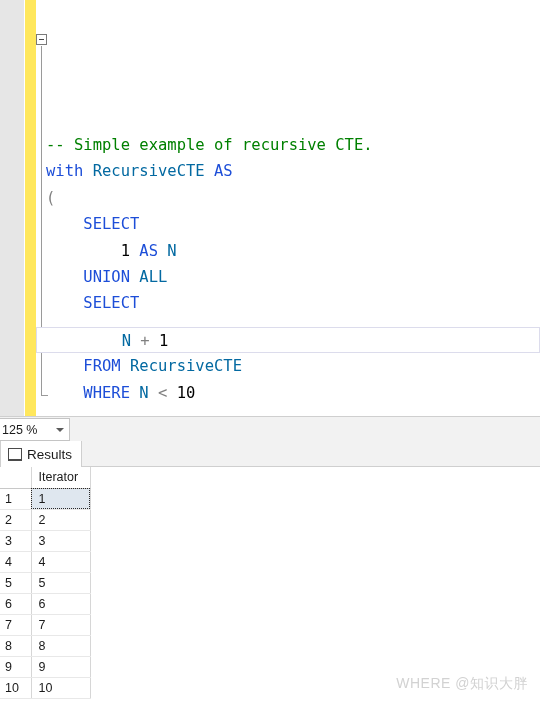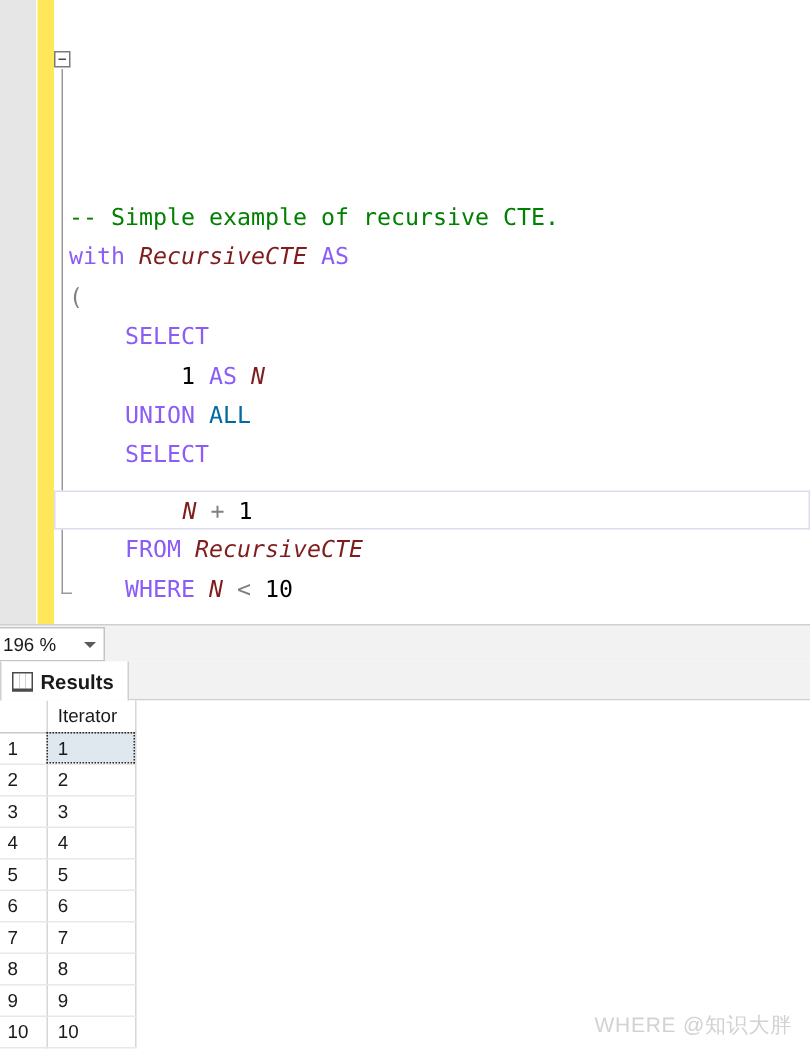--- a/index.html
+++ b/index.html
@@ -64,23 +64,23 @@
   }
   .code-line.current {
     border: 1px solid #dcdcec;
     background: #ffffff;
     width: 504px;
     margin-left: 0;
     box-sizing: border-box;
     margin-top: 10px;
   }
   .tok-comment { color: #008000; margin-top: 12px; }
-  .tok-kw      { color: #8b5cf6; }
+  .tok-kw      { color: #1d4ed8; }
   .tok-gray    { color: #0369a1; }
-  .tok-plain   { color: #7f1d1d; font-style: italic; }
+  .tok-plain   { color: #0369a1; }
   .tok-num     { color: #000000; }
   .tok-op      { color: #808080; }
   .tok-paren   { color: #808080; }
 
   
   .collapse-box {
     position: absolute;
     left: 0px;
     top: 34px;
     width: 11px; height: 11px;
@@ -143,21 +143,20 @@
     border-top: 4px solid #5a5a5a;
   }
 
   
   #tabstrip {
     position: absolute;
     left: 0; top: 441px;
     width: 540px; height: 26px;
     background: #f2f2f2;
     box-sizing: border-box;
-    font-weight: bold;
   }
   #tabstrip::after {
     content: "";
     position: absolute;
     left: 0; bottom: 0;
     width: 540px; height: 1px;
     background: #cfcfcf;
   }
   .tab {
     position: absolute;
@@ -301,21 +300,21 @@
   <div id="code-layer">
     <div class="collapse-box"></div>
     <div class="outline-line"></div>
     <div class="outline-foot"></div>
     <div id="code-lines"><div class="code-line"><span class="tok-comment">-- Simple example of recursive CTE.</span></div><div class="code-line"><span class="tok-kw">with</span><span class="tok-plain"> </span><span class="tok-plain">RecursiveCTE</span><span class="tok-plain"> </span><span class="tok-kw">AS</span></div><div class="code-line"><span class="tok-paren">(</span></div><div class="code-line"><span class="tok-plain">    </span><span class="tok-kw">SELECT</span></div><div class="code-line"><span class="tok-plain">        </span><span class="tok-num">1</span><span class="tok-plain"> </span><span class="tok-kw">AS</span><span class="tok-plain"> </span><span class="tok-plain">N</span></div><div class="code-line"><span class="tok-plain">    </span><span class="tok-kw">UNION</span><span class="tok-plain"> </span><span class="tok-gray">ALL</span></div><div class="code-line"><span class="tok-plain">    </span><span class="tok-kw">SELECT</span></div><div class="code-line current"><span class="tok-plain">        </span><span class="tok-plain">N</span><span class="tok-plain"> </span><span class="tok-op">+</span><span class="tok-plain"> </span><span class="tok-num">1</span></div><div class="code-line"><span class="tok-plain">    </span><span class="tok-kw">FROM</span><span class="tok-plain"> </span><span class="tok-plain">RecursiveCTE</span></div><div class="code-line"><span class="tok-plain">    </span><span class="tok-kw">WHERE</span><span class="tok-plain"> </span><span class="tok-plain">N</span><span class="tok-plain"> </span><span class="tok-op">&lt;</span><span class="tok-plain"> </span><span class="tok-num">10</span></div><div class="code-line">&nbsp;</div></div>
   </div>
 </div>
 
 <div id="zoom-bar">
   <div id="zoom-combo">
-    <span id="zoom-value">196 %</span>
+    <span id="zoom-value">125 %</span>
     <span class="caret-down"></span>
   </div>
 </div>
 
 <div id="tabstrip">
   <div class="tab active">
     <span class="grid-icon">
       <i></i>
         <i></i>
         <i></i>

